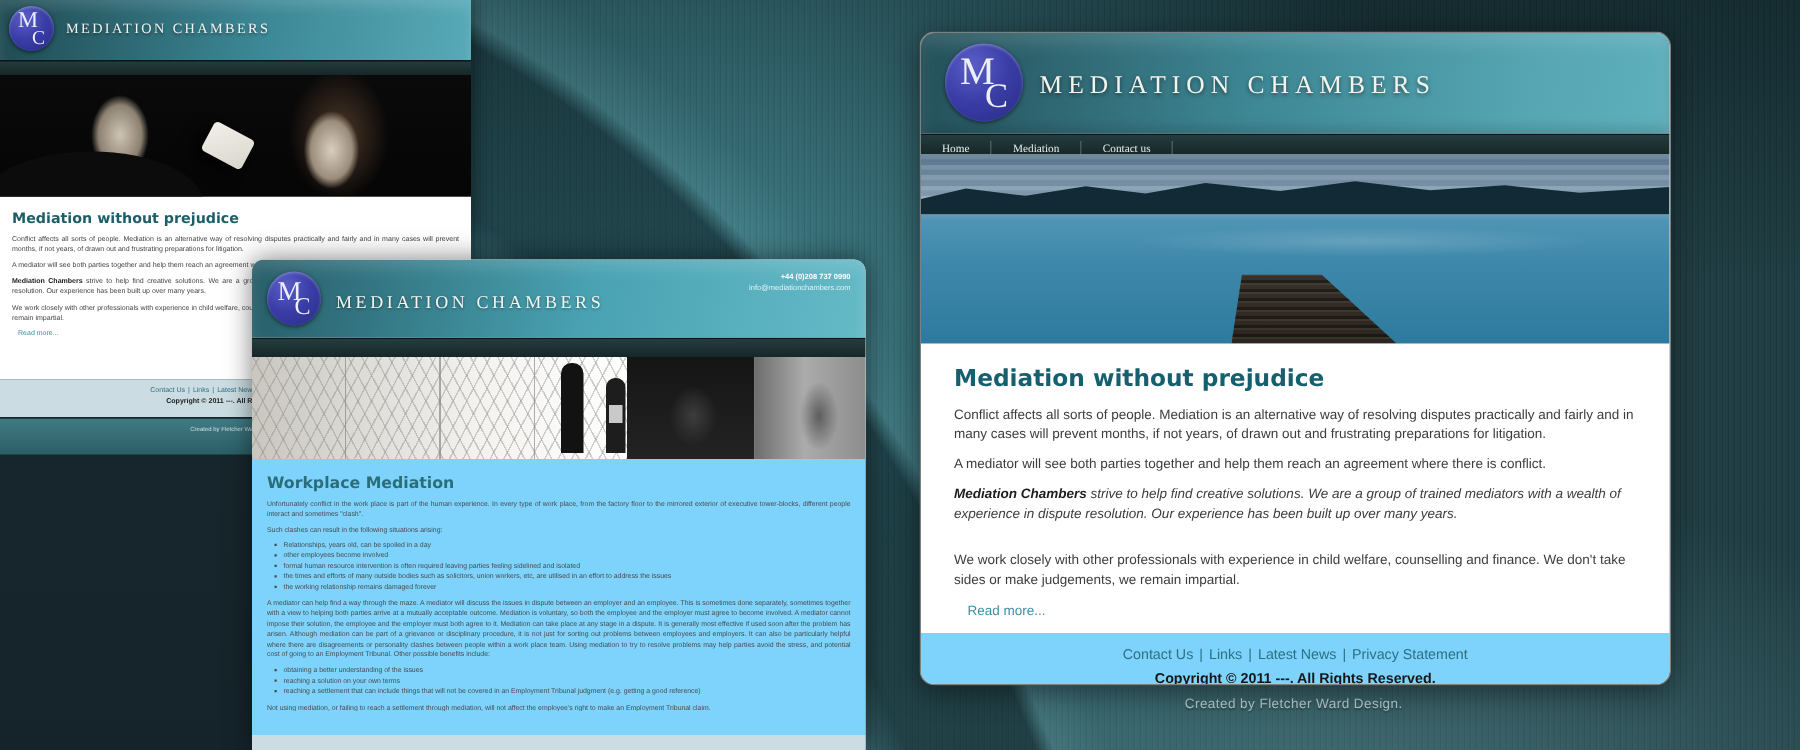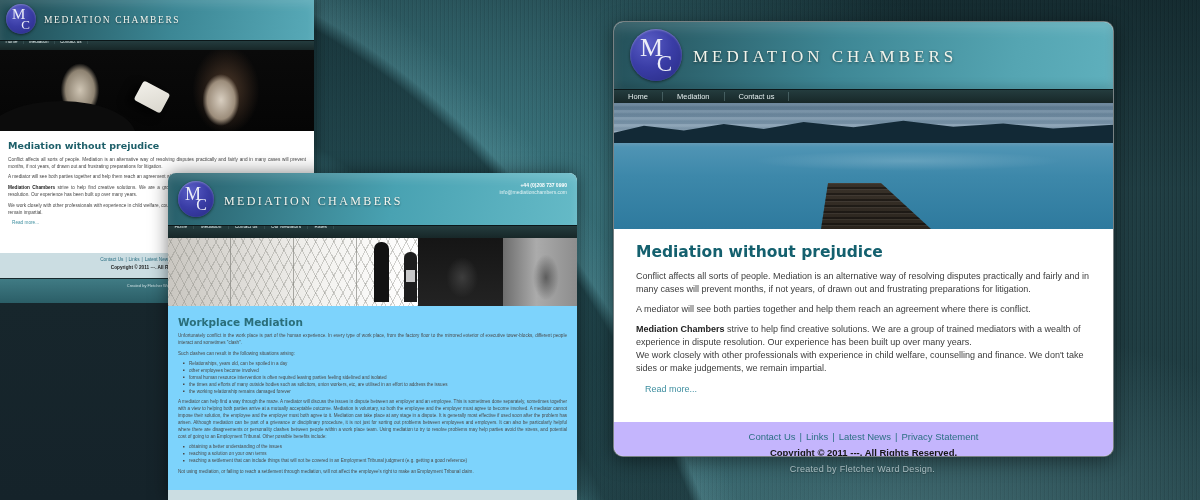--- a/index.html
+++ b/index.html
@@ -11,21 +11,21 @@
     radial-gradient(900px 700px at 420px 250px, rgba(64,142,154,.55), rgba(64,142,154,0) 65%),
     radial-gradient(700px 320px at 880px 540px, rgba(110,170,178,.45), rgba(110,170,178,0) 70%),
     linear-gradient(100deg, rgba(8,22,26,0) 42%, rgba(8,22,26,.5) 68%),
     linear-gradient(180deg, rgba(8,22,26,.45) 0%, rgba(8,22,26,0) 38%);}
   .bg-arc{position:absolute;inset:0;background:
     radial-gradient(1050px 1500px at 40px 1020px, transparent 61%, rgba(7,21,25,.5) 64% 71%, rgba(150,205,214,.10) 72%, transparent 75%);}
 
   
   .logo{border-radius:50%;position:relative;background:radial-gradient(circle at 35% 28%, #5a5ec6 0%, #3a3da6 48%, #282b84 100%);box-shadow:0 1px 3px rgba(0,0,0,.55), inset 0 1px 2px rgba(255,255,255,.3);}
   .logo span{position:absolute;font-family:"Liberation Serif",serif;color:#eceef8;line-height:1;}
-  .navbar{display:flex;align-items:center;background:linear-gradient(180deg,#243c3e,#172728);border-top:1px solid #0c1719;color:#e4eeee;}
+  .navbar{display:flex;align-items:flex-end;background:linear-gradient(180deg,#243c3e,#172728);border-top:1px solid #0c1719;color:#e4eeee;font-family:Liberation Serif, serif;}
   .nav-item{border-right:1px solid rgba(170,205,210,.28);white-space:nowrap;cursor:pointer;}
   .scalew{transform:scale(.5);transform-origin:0 0;}
 
   
   .panel-a{position:absolute;left:0;top:0;width:314px;height:500px;background:linear-gradient(180deg,#1e3138 0%,#17262c 60%,#15232a 100%);z-index:1;box-shadow:3px 0 10px rgba(0,0,0,.35);}
   .pa-header{position:relative;height:40px;background:linear-gradient(100deg,#1f4a52 0%,#3c8795 55%,#58aab8 100%);box-shadow:inset 0 5px 8px rgba(255,255,255,.12);}
   .pa-logo{position:absolute;left:6px;top:4px;width:30px;height:30px;}
   .pa-logo .m{font-size:15px;top:3px;left:6px;}
   .pa-logo .c{font-size:13px;bottom:3px;right:6px;}
   .pa-title{position:absolute;left:44px;top:15px;font-family:"Liberation Serif",serif;font-size:9.5px;letter-spacing:1.6px;color:#f2f5ef;text-shadow:0 1px 2px rgba(0,0,0,.45);}
@@ -102,23 +102,23 @@
   .pc-clouds{position:absolute;top:0;left:0;right:0;height:32px;background:repeating-linear-gradient(180deg,rgba(255,255,255,.10) 0 2px,rgba(20,40,55,.08) 4px 7px);}
   .pc-mountains{position:absolute;top:13px;left:0;right:0;height:27px;background:#122936;clip-path:polygon(0 62%,6% 36%,14% 54%,22% 30%,30% 48%,38% 22%,48% 42%,58% 18%,68% 40%,78% 28%,88% 46%,100% 32%,100% 100%,0 100%);}
   .pc-mist{position:absolute;top:48px;left:28%;width:62%;height:20px;background:radial-gradient(closest-side,rgba(255,255,255,.17),rgba(255,255,255,0));}
   .pc-jetty{position:absolute;inset:0;clip-path:polygon(214px 80px,267px 80px,317px 126px,207px 126px);background:
     repeating-linear-gradient(180deg, rgba(0,0,0,.38) 0 2px, rgba(255,255,255,.06) 2px 3px, transparent 3px 6px),
     linear-gradient(180deg,#51483d 0%,#2b251e 100%);}
   .pc-content{height:181px;background:#fff;padding:12px 22px 0;}
   .pc-h1{font-family:"DejaVu Sans",sans-serif;font-size:15.5px;font-weight:bold;color:#14606e;margin:2px 0 9px;}
   .pc-p{font-size:9px;line-height:1.45;color:#3c3c3c;margin:0 0 7px;}
   .pc-p b{color:#1d1d1d;}
-  .pc-p.nogap{margin-bottom:0;}
+  .pc-p.nogap{margin-bottom:18px;font-style:italic;}
   .pc-read{font-size:9px;color:#3f8fa0;margin:9px 0 0 9px;cursor:pointer;}
-  .pc-footer{height:48px;background:#c4b5fd;text-align:center;padding-top:9px;box-sizing:border-box;}
+  .pc-footer{height:48px;background:#7dd3fc;text-align:center;padding-top:9px;box-sizing:border-box;}
   .pc-flinks{font-size:9.5px;color:#2d7084;}
   .pc-flinks .lnk{cursor:pointer;}
   .pc-fcopy{font-size:9.5px;color:#161616;font-weight:bold;margin-top:5px;}
   .sep{color:#2d7084;padding:0 4px;}
   .credit-main{position:absolute;left:613px;top:464px;width:499px;text-align:center;font-size:9px;letter-spacing:.3px;color:rgba(214,232,236,.8);z-index:1;text-shadow:0 1px 1px rgba(0,0,0,.3);}
 </style>
 </head>
 <body>
 
 <div class="stage">

